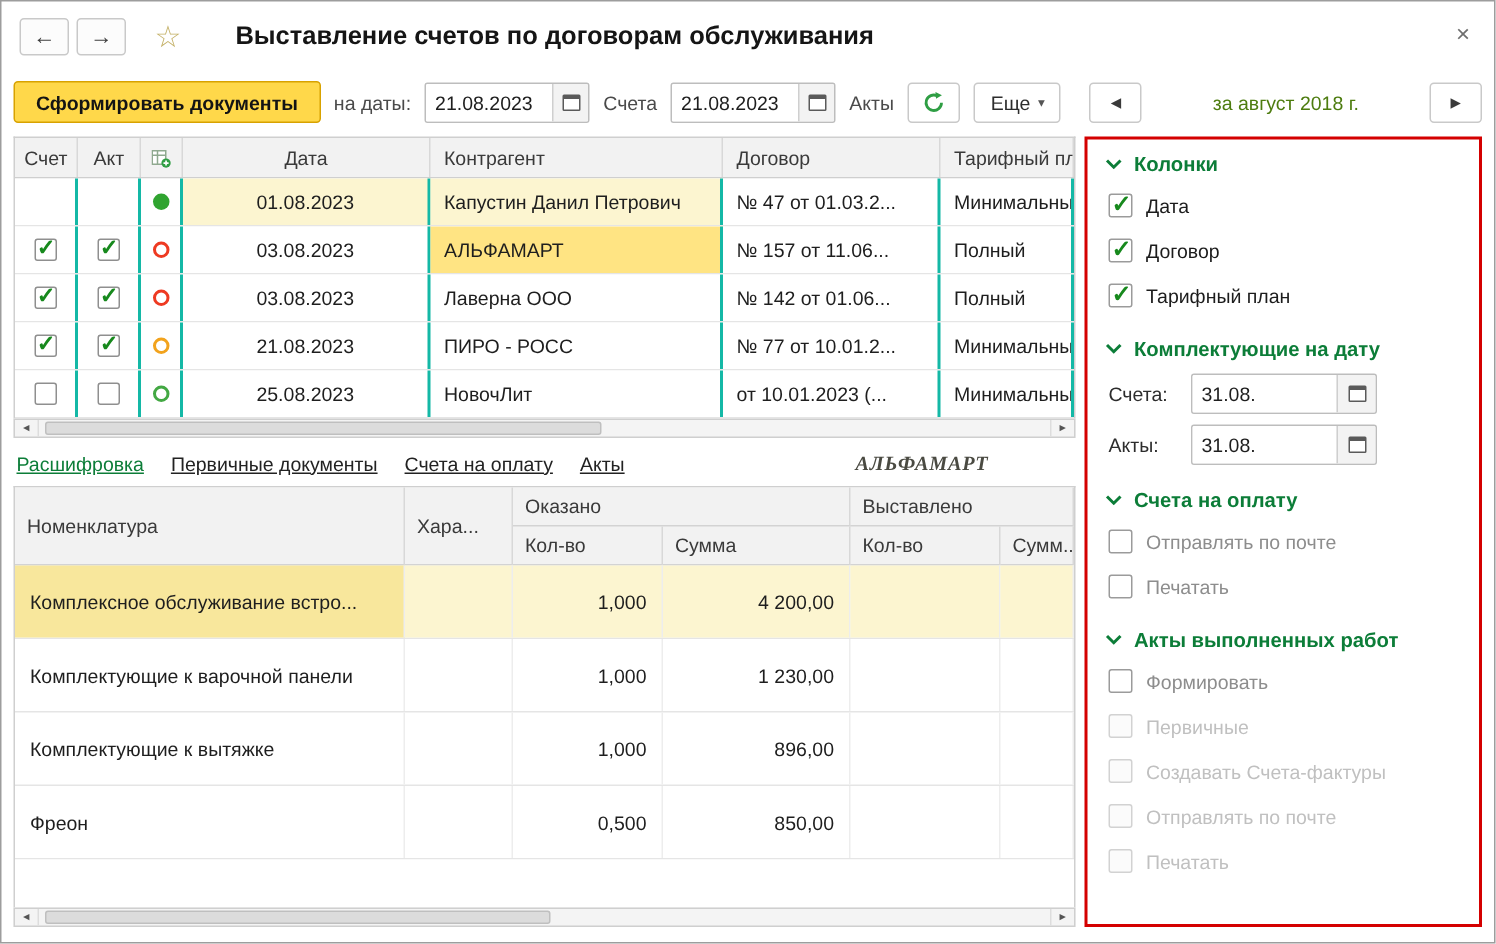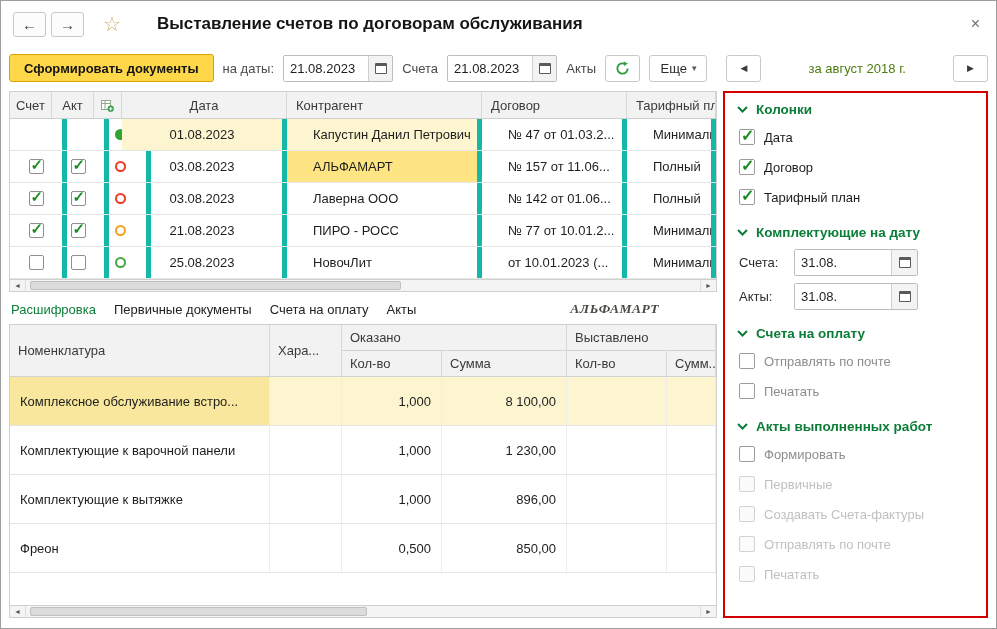--- a/index.html
+++ b/index.html
@@ -36,21 +36,21 @@
   .leftcol{width:708px;display:flex;flex-direction:column;margin-right:6px;min-height:0}
 
   
   .mtable{border:1px solid #cfcfcf;border-bottom:0}
   .mhead,.mrow{display:grid;grid-template-columns:42px 42px 28px 165px 195px 145px minmax(0,1fr)}
   .mhead{background:#f2f2f2;height:27px;border-bottom:1px solid #cfcfcf}
   .mh{display:flex;align-items:center;justify-content:center;border-right:1px solid #d8d8d8;color:#3a3a3a;
       padding:0 6px;white-space:nowrap;overflow:hidden}
   .mh.left{justify-content:flex-start;padding-left:9px}
   .mrow{height:32px;border-bottom:1px solid #e5e5e5;background:#fff}
-  .md{display:flex;align-items:center;border-right:5px solid #14b8a6;padding:0 26px;white-space:nowrap;overflow:hidden;cursor:default}
+  .md{display:flex;align-items:center;border-right:2px solid #14b8a6;padding:0 9px;white-space:nowrap;overflow:hidden;cursor:default}
   .md.center{justify-content:center}
   .pale{background:#fcf5d0}
   .sel{background:#ffe483}
   .tcb{width:15px;height:15px;border:1px solid #8f8f8f;border-radius:2px;background:#fff;position:relative;flex:none}
   .tcb.checked::after{content:"✓";position:absolute;left:1px;top:-4px;font-size:15px;font-weight:700;color:#17891d}
   .tcb.absent{visibility:hidden}
   .sdot{width:11px;height:11px;border-radius:50%;flex:none}
   .status-filled-green{background:#30a430}
   .status-ring-red{border:2.5px solid #ee3a22}
   .status-ring-orange{border:2.5px solid #f2a31d}
@@ -59,21 +59,21 @@
   
   .hscroll{height:13px;border:1px solid #cfcfcf;background:#f4f4f4;display:flex;flex:none}
   .sarr{width:16px;display:flex;align-items:center;justify-content:center;font-size:7px;color:#555;cursor:pointer}
   .sarr.l{border-right:1px solid #ddd}
   .sarr.r{border-left:1px solid #ddd}
   .strack{flex:1;position:relative}
   .sthumb{position:absolute;top:1px;bottom:1px;left:4px;width:55%;background:#dcdcdc;border:1px solid #bfbfbf;border-radius:2px;cursor:pointer}
 
   
   .tabsrow{display:flex;align-items:center;gap:18px;padding:9px 2px 7px;flex:none}
-  .tlink{color:#222;white-space:nowrap;cursor:pointer}
+  .tlink{color:#222;text-decoration:underline;white-space:nowrap;cursor:pointer}
   .tlink.active{color:#0c7d38}
   .caption{margin-left:auto;margin-right:56px;font-family:"Liberation Serif",serif;font-style:italic;font-weight:700;
            font-size:13.5px;color:#4a4a42;letter-spacing:.5px}
 
   
   .dwrap{flex:1;border:1px solid #cfcfcf;border-bottom:0;display:flex;flex-direction:column;min-height:0}
   .dhead{display:grid;grid-template-columns:260px 72px 100px 125px 100px minmax(0,1fr);grid-template-rows:26px 26px;background:#f2f2f2;flex:none}
   .dh{display:flex;align-items:center;padding:0 8px;border-right:1px solid #d8d8d8;border-bottom:1px solid #d3d3d3;color:#3a3a3a;white-space:nowrap;overflow:hidden}
   .h-nom{grid-row:1/3;grid-column:1}
   .h-har{grid-row:1/3;grid-column:2}
@@ -288,21 +288,21 @@
           <div class="dh h-q1">Кол-во</div>
           <div class="dh h-s1">Сумма</div>
           <div class="dh h-q2">Кол-во</div>
           <div class="dh h-s2">Сумм...</div>
         </div>
 
         <div class="drow">
           <div class="dd sel2">Комплексное обслуживание встро...</div>
           <div class="dd pale"></div>
           <div class="dd num pale">1,000</div>
-          <div class="dd num pale">8 100,00</div>
+          <div class="dd num pale">4 200,00</div>
           <div class="dd num pale"></div>
           <div class="dd num pale"></div>
         </div>
         <div class="drow">
           <div class="dd">Комплектующие к варочной панели</div>
           <div class="dd"></div>
           <div class="dd num">1,000</div>
           <div class="dd num">1 230,00</div>
           <div class="dd num"></div>
           <div class="dd num"></div>

